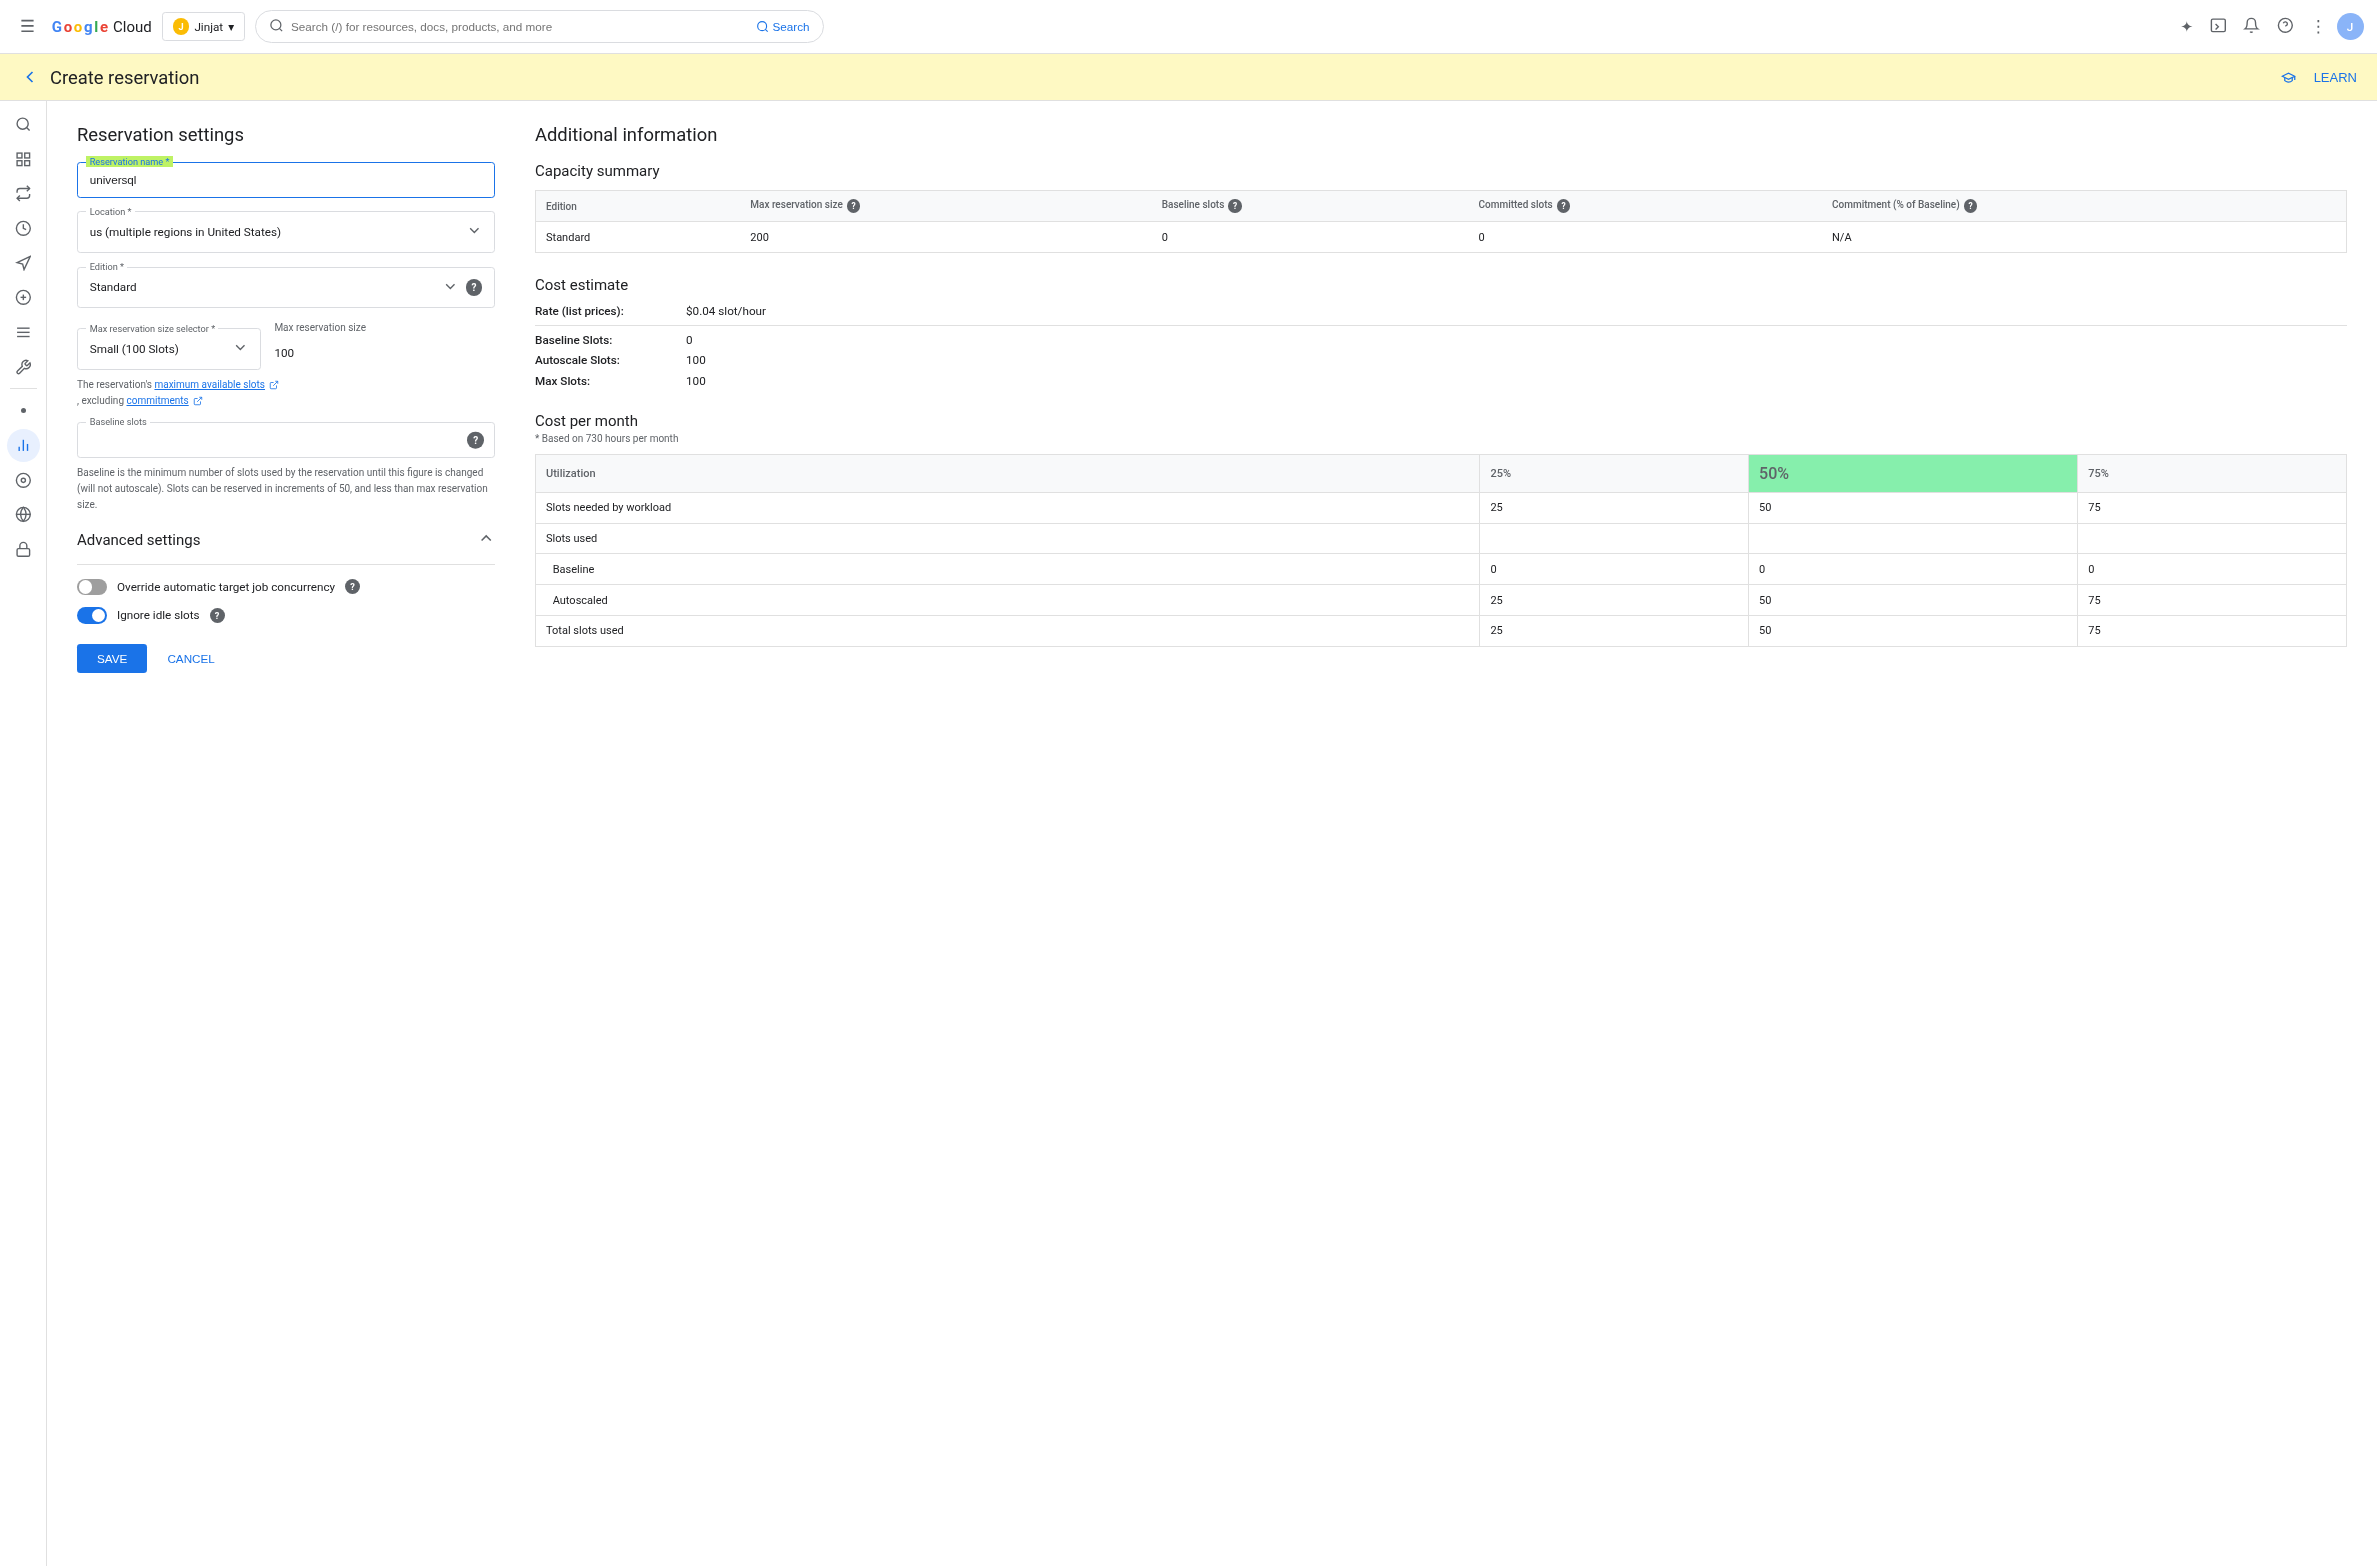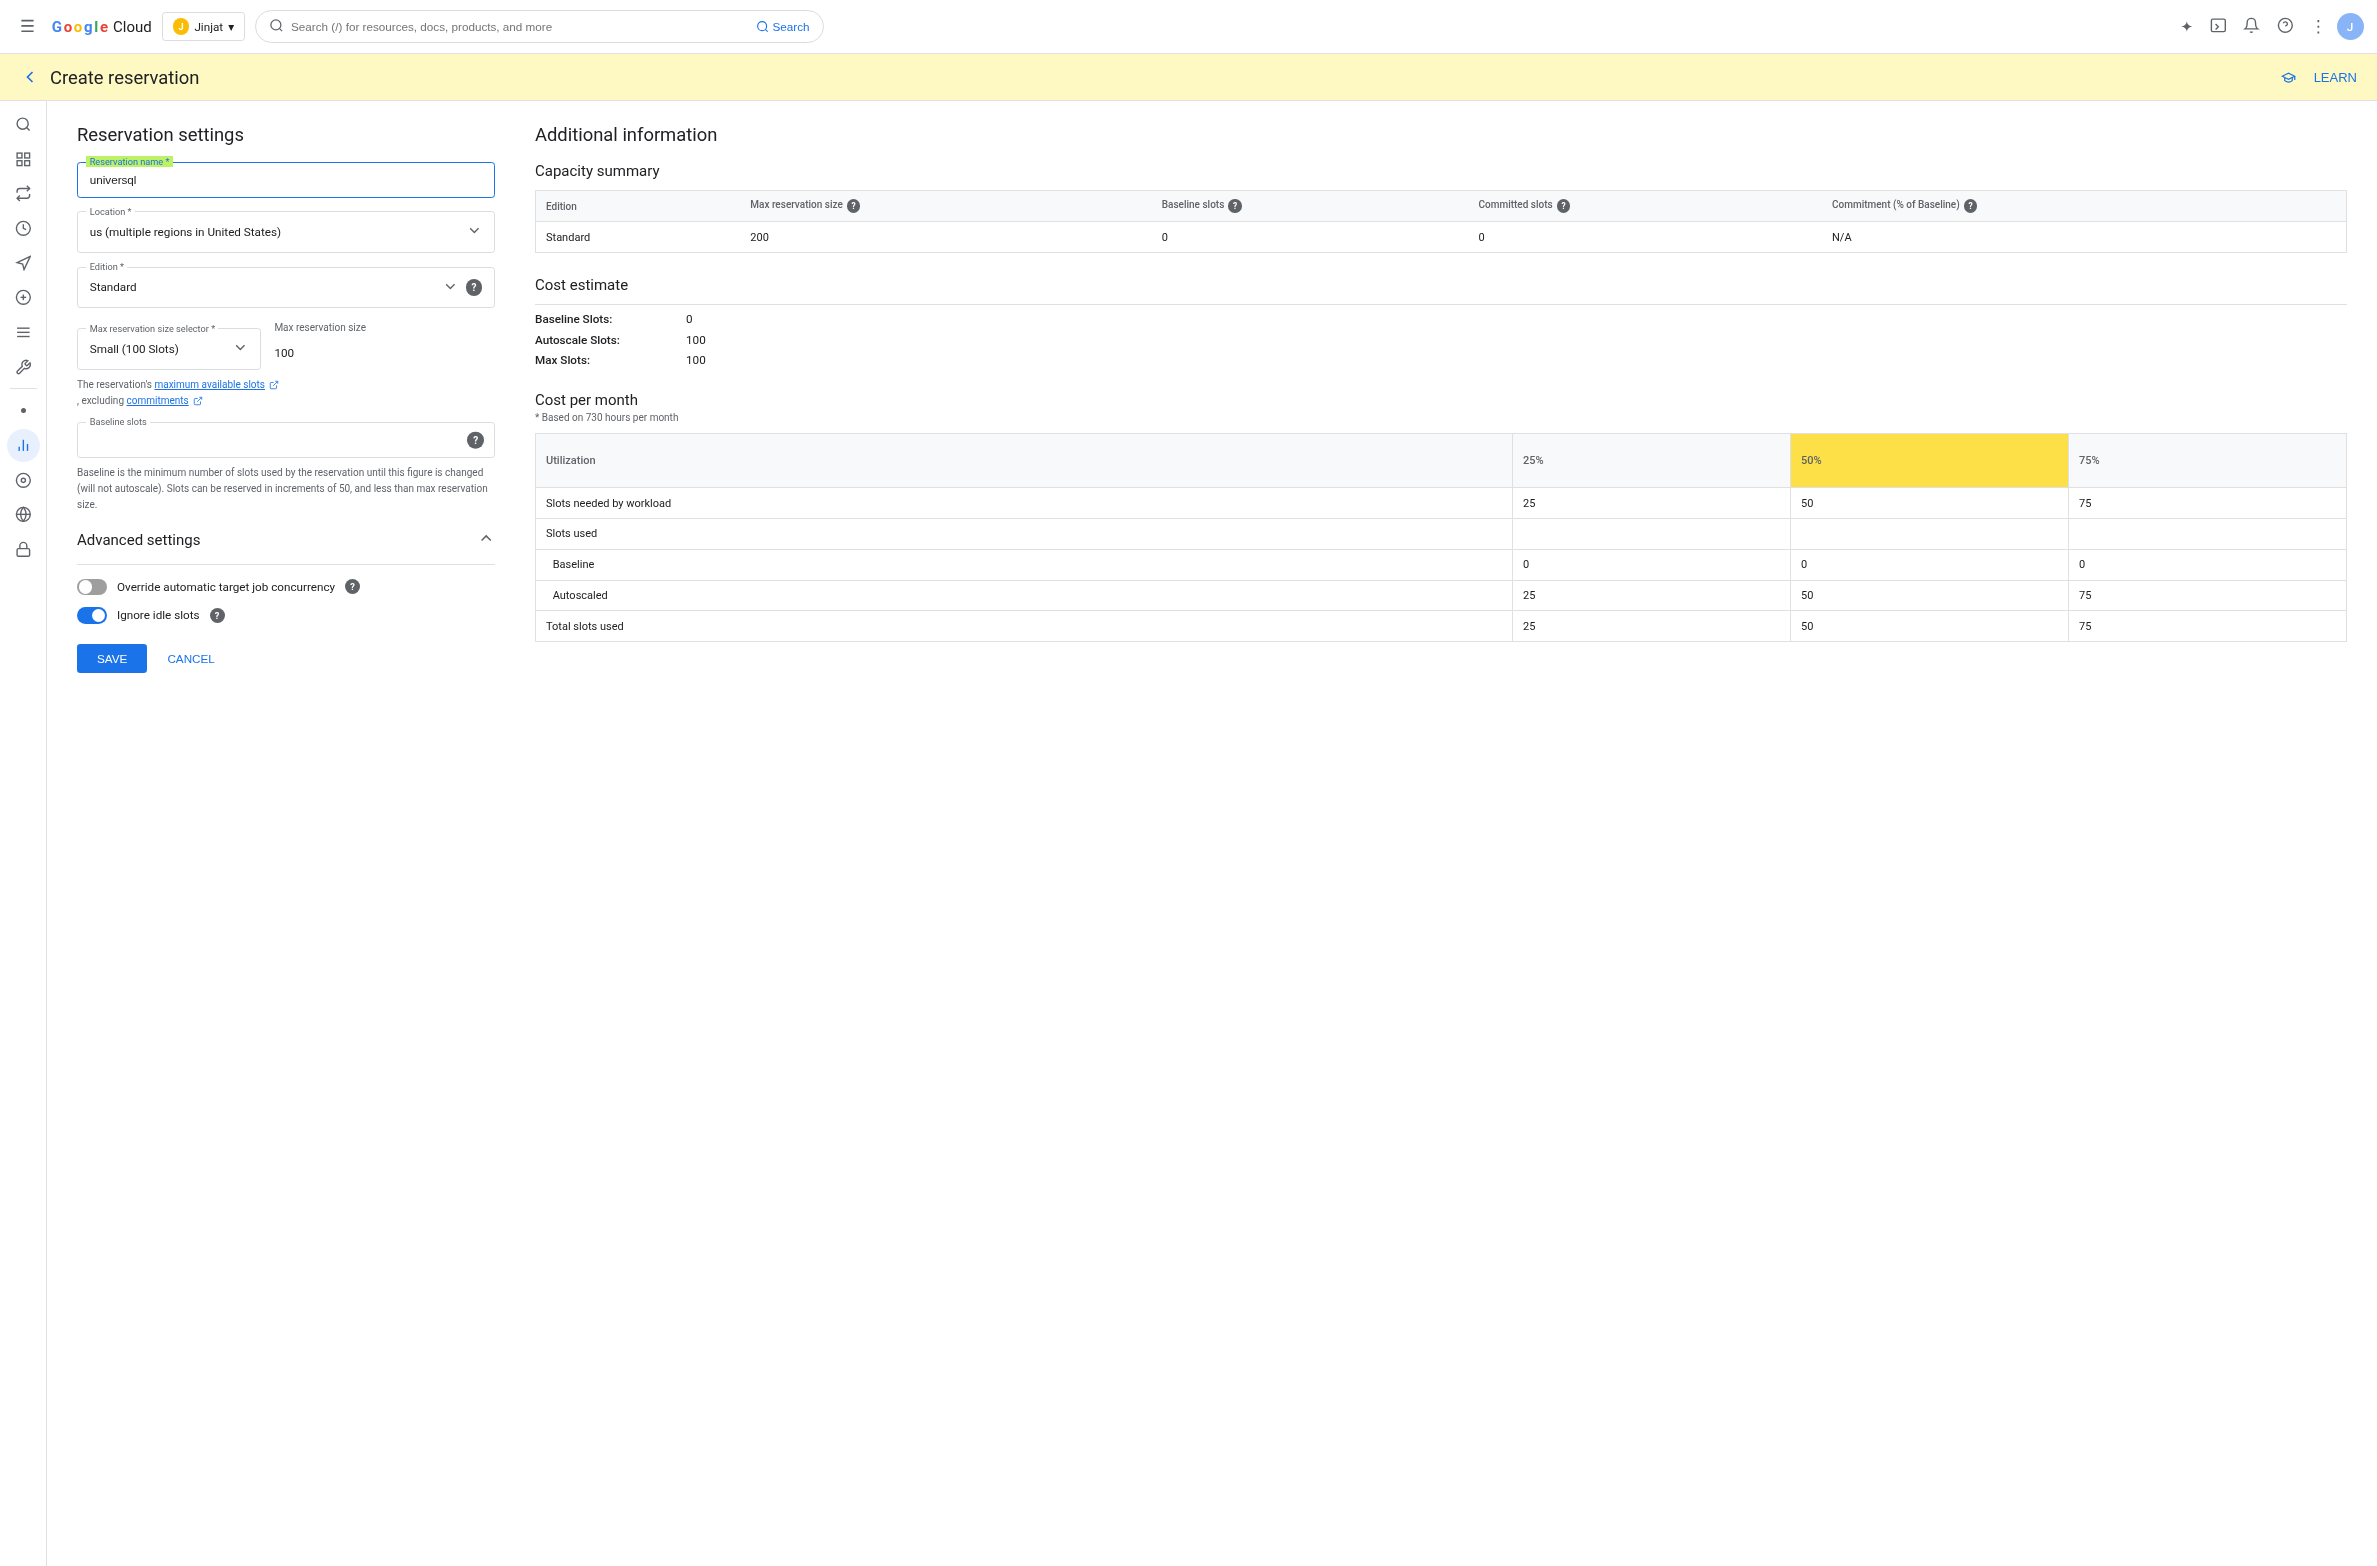--- a/index.html
+++ b/index.html
@@ -313,20 +313,24 @@
               <td style="padding:8.4px 10px;color:#202124;">0</td>
               <td style="padding:8.4px 10px;color:#202124;">0</td>
               <td style="padding:8.4px 10px;color:#202124;">N/A</td>
             </tr>
           </tbody>
         </table>
       </div>
 
       <div style="margin-bottom:23.4px;">
         <h3 style="font-size:15px;font-weight:400;margin-bottom:10px;">Cost estimate</h3>
+        <div style="display:flex;align-items:baseline;margin-bottom:6.7px;">
+          <span style="font-size:11.7px;font-weight:500;color:#202124;min-width:151px;">Rate (list prices):</span>
+          <span style="font-size:11.7px;color:#202124;">$0.04 slot/hour</span>
+        </div>
         <hr style="border:none;border-bottom:0.8px solid #e0e0e0;margin:3.3px 0 6.7px;">
         <div style="display:flex;align-items:baseline;margin-bottom:6.7px;">
           <span style="font-size:11.7px;font-weight:500;color:#202124;min-width:151px;">Baseline Slots:</span>
           <span style="font-size:11.7px;color:#202124;">0</span>
         </div>
         <div style="display:flex;align-items:baseline;margin-bottom:6.7px;">
           <span style="font-size:11.7px;font-weight:500;color:#202124;min-width:151px;">Autoscale Slots:</span>
           <span style="font-size:11.7px;color:#202124;">100</span>
         </div>
         <div style="display:flex;align-items:baseline;margin-bottom:6.7px;">
@@ -336,21 +340,21 @@
       </div>
 
       <div>
         <h3 style="font-size:15px;font-weight:400;margin-bottom:3.3px;">Cost per month</h3>
         <p style="font-size:10px;color:#5f6368;margin-bottom:10px;">* Based on 730 hours per month</p>
         <table style="width:100%;border-collapse:collapse;font-size:11px;">
           <thead>
             <tr>
               <th style="text-align:left;padding:8.4px 10px;font-weight:500;color:#5f6368;border:0.8px solid #e0e0e0;font-size:11px;background:#f8f9fa;">Utilization</th>
               <th style="text-align:left;padding:8.4px 10px;font-weight:500;color:#5f6368;border:0.8px solid #e0e0e0;font-size:11px;background:#f8f9fa;">25%</th>
-              <th style="text-align:left;padding:20px 10px;font-weight:500;color:#5f6368;border:0.8px solid #e0e0e0;font-size:11px;background:#fde047;">50%</th>
+              <th style="text-align:left;padding:9px 10px;font-weight:500;color:#5f6368;border:0.8px solid #e0e0e0;font-size:16px;background:#86efac;">50%</th>
               <th style="text-align:left;padding:8.4px 10px;font-weight:500;color:#5f6368;border:0.8px solid #e0e0e0;font-size:11px;background:#f8f9fa;">75%</th>
             </tr>
           </thead>
           <tbody>
             <tr>
               <td style="padding:8.4px 10px;border:0.8px solid #e0e0e0;font-weight:400;color:#202124;">Slots needed by workload</td>
               <td style="padding:8.4px 10px;border:0.8px solid #e0e0e0;color:#202124;">25</td>
               <td style="padding:8.4px 10px;border:0.8px solid #e0e0e0;color:#202124;">50</td>
               <td style="padding:8.4px 10px;border:0.8px solid #e0e0e0;color:#202124;">75</td>
             </tr>

